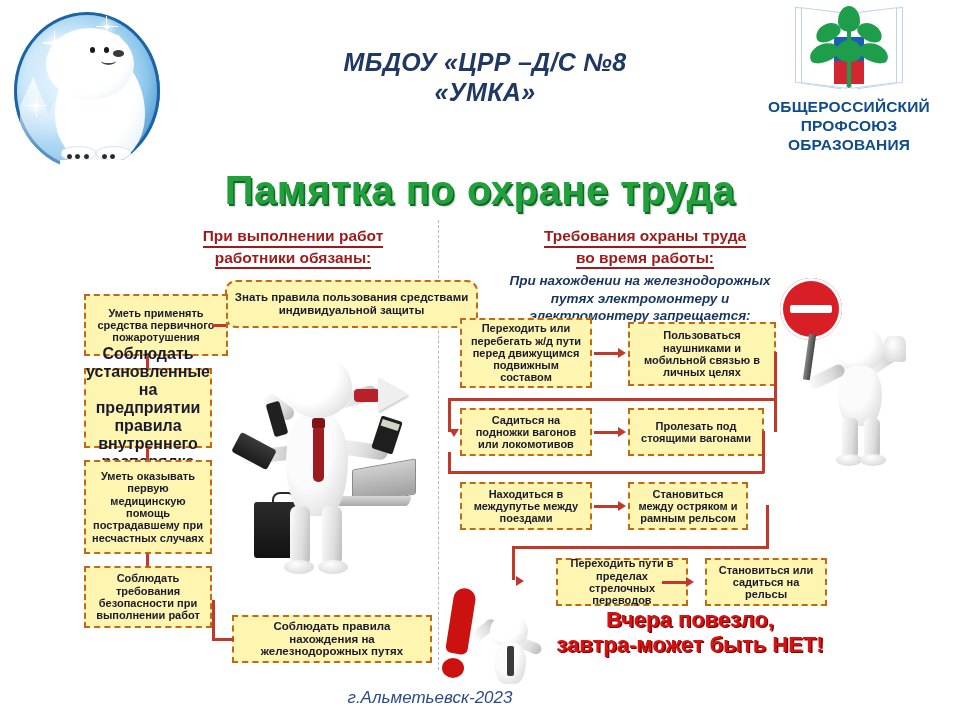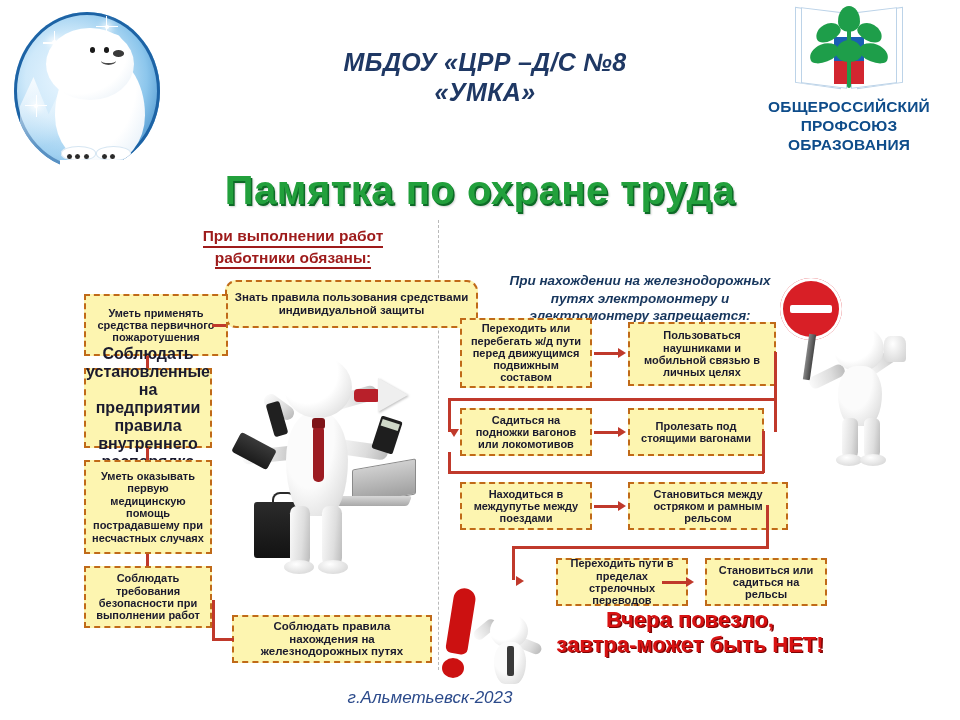--- a/index.html
+++ b/index.html
@@ -206,20 +206,24 @@
 
     <div class="poster-title">Памятка по охране труда</div>
 
     <div class="divider"></div>
 
     <div class="col-head left-head">
       <span>При выполнении работ</span><br>
       <span>работники   обязаны:</span>
     </div>
 
+    <div class="col-head right-head">
+      <span>Требования охраны труда</span><br>
+      <span>во время работы:</span>
+    </div>
 
     <div class="right-sub">
       <div>При нахождении на железнодорожных</div>
       <div>путях электромонтеру и</div>
       <div>электромонтеру запрещается:</div>
     </div>
 
     <div class="ybox" style="left:165px;top:120px;width:253px;height:48px;font-size:11.5px;border-radius:11px;">
       <span>Знать правила пользования средствами индивидуальной защиты</span>
     </div>
@@ -296,21 +300,21 @@
     </div>
     <div class="ybox" style="left:568px;top:248px;width:136px;height:48px;font-size:11px;">
       <span>Пролезать под стоящими вагонами</span>
     </div>
     <div class="conn conn-h" style="left:534px;top:271px;width:26px;"></div>
     <div class="arrow-r" style="left:558px;top:267px;"></div>
 
     <div class="ybox" style="left:400px;top:322px;width:132px;height:48px;font-size:11px;justify-content:center;">
       <span>Находиться в междупутье между поездами</span>
     </div>
-    <div class="ybox" style="left:568px;top:322px;width:160px;height:48px;font-size:11px;">
+    <div class="ybox" style="left:568px;top:322px;width:120px;height:48px;font-size:11px;">
       <span>Становиться между остряком и рамным рельсом</span>
     </div>
     <div class="conn conn-h" style="left:534px;top:345px;width:26px;"></div>
     <div class="arrow-r" style="left:558px;top:341px;"></div>
 
     <div class="ybox" style="left:468px;top:398px;width:132px;height:48px;font-size:11px;margin-left:28px;">
       <span>Переходить пути в пределах стрелочных переводов</span>
     </div>
     <div class="ybox" style="left:638px;top:398px;width:122px;height:48px;font-size:11px;margin-left:7px;">
       <span>Становиться или садиться на рельсы</span>

